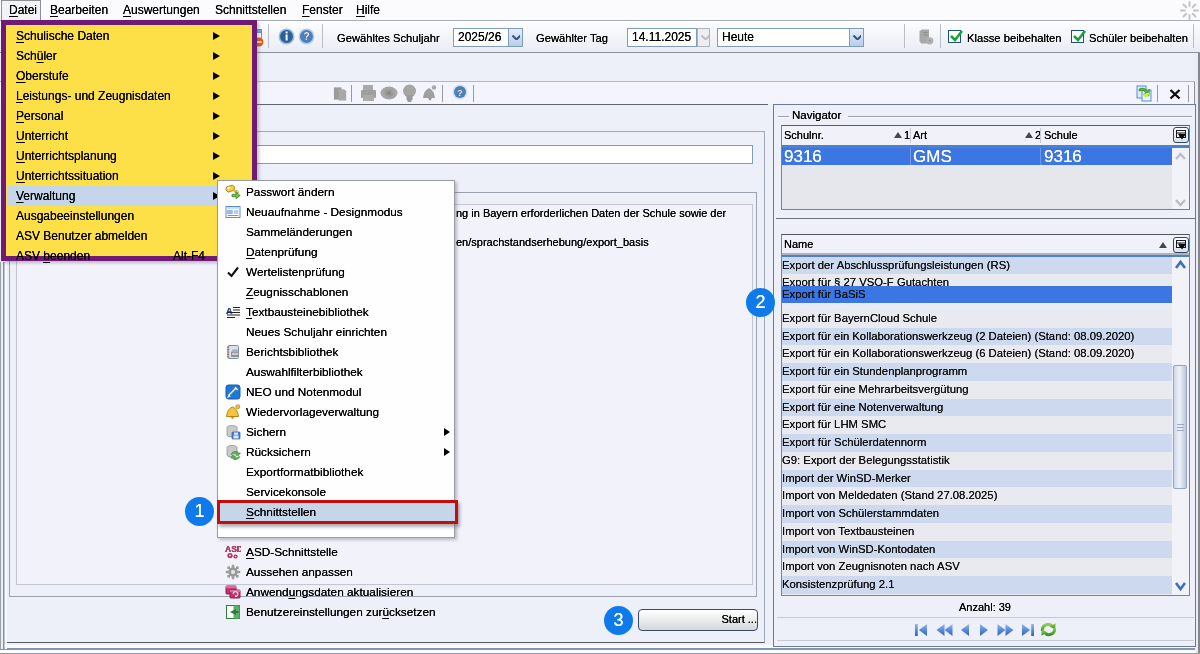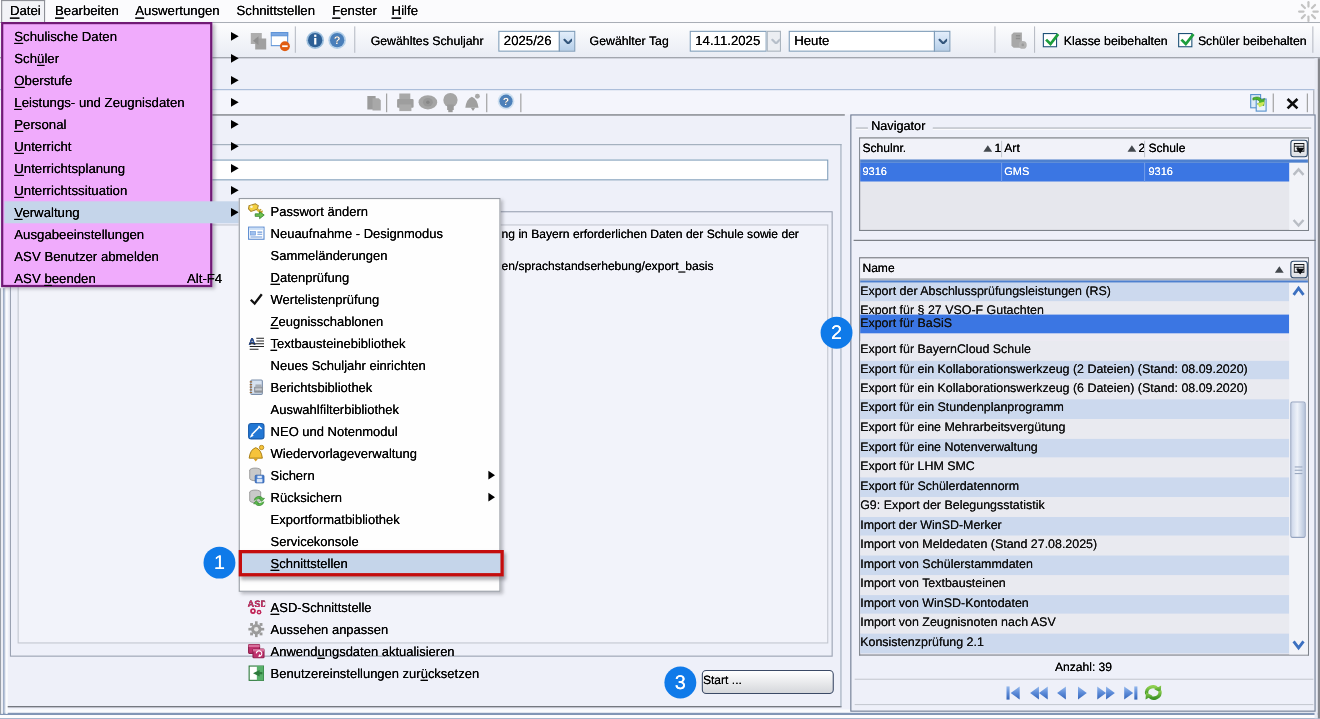--- a/index.html
+++ b/index.html
@@ -25,35 +25,35 @@
 
 #toolbar3 { left:0; top:81px; width:1199px; height:23px; background:#f4f5fc; border-top:1px solid #a5b9d6; }
 .tsep3 { position:absolute; top:3px; height:17px; width:1px; background:#9b9b9b; }
 
 
 #topline { left:2px; top:104px; width:766px; height:1px; background:#62676d; }
 #mainpanel { left:6px; top:131px; width:759px; height:512px; background:#eef0f9; border:1px solid #9daab9; border-left:none; border-bottom:1.5px solid #565b63; }
 #textfield1 { left:10px; top:144.5px; width:743px; height:19px; background:#fff; border:1px solid #7f9db9; }
 #groupbox { left:9px; top:191.5px; width:748px; height:405.5px; border:1px solid #9aa2b2; }
 #innerbox { left:16px; top:203.5px; width:737px; height:381px; border:1px solid #c2c6d0; background:#f2f3fa; }
-#startbtn { left:638px; top:609px; width:120px; height:22px; border:1.5px solid #3b4a66; border-radius:4px; background:linear-gradient(#ffffff,#d5d7db); font-size:11px; text-align:left; line-height:19px; color:#000; }
+#startbtn { left:638px; top:609px; width:120px; height:22px; border:1.5px solid #3b4a66; border-radius:4px; background:linear-gradient(#ffffff,#d5d7db); font-size:11px; text-align:right; line-height:19px; color:#000; }
 
 
 #navigator { left:773px; top:104px; width:422.5px; height:543px; border:1px solid #6e7a92; background:#eef0f9; }
 .navlegend { position:absolute; left:18px; top:4px; font-size:11.5px; color:#000; }
 #table1 { position:absolute; left:7px; top:20px; width:409px; height:85px; border:1px solid #7c828a; border-top-color:#585c62; background:#e6e7ed; }
 #nametable { position:absolute; left:7px; top:129px; width:409px; height:362px; border:1px solid #7c828a; border-top-color:#53575d; background:#eceaf2; }
 .th { background:#f1f2f9; font-size:11px; color:#000; }
 .row-sel { background:#3b76e3; color:#fff; }
 .nrow { position:absolute; left:0; width:390px; height:17.75px; font-size:11.3px; line-height:17.75px; padding-left:0px; white-space:nowrap; overflow:hidden; color:#111; }
 .alt0 { background:#ccd9ee; }
 .alt1 { background:#e9eaf0; }
 
 
-#menu1 { left:1px; top:20px; width:192px; height:241px; background:#f0abfc; border:2px solid #701a75; box-shadow:2px 2px 3px rgba(80,80,90,.35); }
+#menu1 { left:1px; top:20px; width:256px; height:241px; background:#fde047; border:5px solid #701a75; box-shadow:2px 2px 3px rgba(80,80,90,.35); }
 .m1row { position:absolute; left:1px; width:218px; height:20px; line-height:20px; font-size:12px; padding-left:9px; color:#000; }
 .marrow { position:absolute; right:5px; top:5.5px; width:0; height:0; border-left:7px solid #000; border-top:4.5px solid transparent; border-bottom:4.5px solid transparent; }
 #menu2 { left:217px; top:180px; width:238px; height:358px; background:#fefefe; border:1px solid #979ca4; box-shadow:2px 2px 3px rgba(80,80,90,.35); }
 .m2row { position:absolute; left:1px; width:236px; height:20px; line-height:20px; font-size:11.8px; padding-left:27px; color:#000; }
 .hl { background:#c5d5ea; }
 .micon { position:absolute; left:6px; top:2px; width:16px; height:16px; }
 
 
 .anncircle { position:absolute; width:29px; height:29px; border-radius:50%; background:#0f7ae9; color:#fff; font-size:18px; text-align:center; line-height:28px; }
 #redbox { left:216.5px; top:499.5px; width:241px; height:24px; border:3.5px solid #c40d0d; box-shadow:2px 3px 3px rgba(100,100,110,.5); }
@@ -263,21 +263,21 @@
       <span class="abs" style="left:131px;">Art</span>
       <svg class="abs" style="left:242px;top:5px;" width="11" height="8">
           <path d="M1 7 L5 1 L9 7 Z" fill="#43484e"></path>
         </svg>
       <span class="abs" style="left:253px;">2</span>
       <span class="abs" style="left:262px;">Schule</span>
       <div class="abs" style="left:128px;top:2px;width:1px;height:15px;background:#c6cad2;"></div>
       <div class="abs" style="left:258px;top:2px;width:1px;height:15px;background:#c6cad2;"></div>
     </div>
     <div class="abs" style="left:0;top:19px;width:407px;height:2.5px;background:#4d80cf;"></div>
-    <div class="abs row-sel" style="left:0;top:21.5px;width:391px;height:17px;font-size:10px;line-height:17px;">
+    <div class="abs row-sel" style="left:0;top:21.5px;width:391px;height:17px;font-size:17px;line-height:17px;">
       <span class="abs" style="left:2px;">9316</span>
       <span class="abs" style="left:131px;">GMS</span>
       <span class="abs" style="left:262px;">9316</span>
       <div class="abs" style="left:128px;top:0;width:1px;height:17px;background:#6f9ae8;"></div>
       <div class="abs" style="left:258px;top:0;width:1px;height:17px;background:#6f9ae8;"></div>
     </div>
 
     <div class="abs" style="left:390px;top:21.5px;width:17px;height:61.5px;background:#f2f3f8;">
       <svg class="abs" style="left:2px;top:3px;" width="13" height="10">
           <path d="M2 8 L6.5 3 L11 8" stroke="#b9bdc4" stroke-width="2.2" fill="none"></path>

